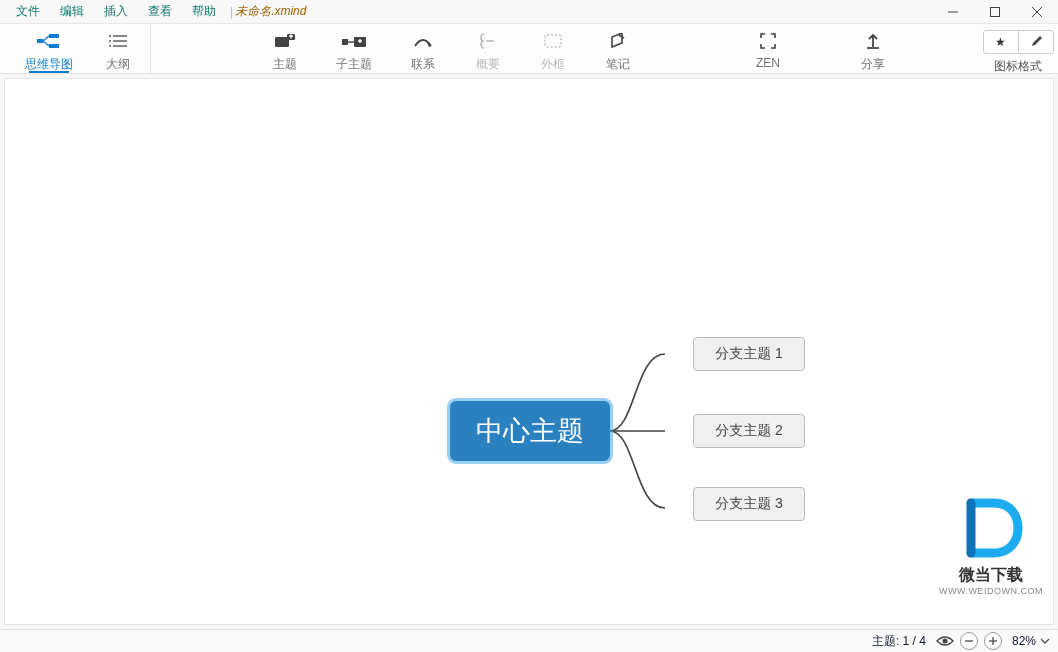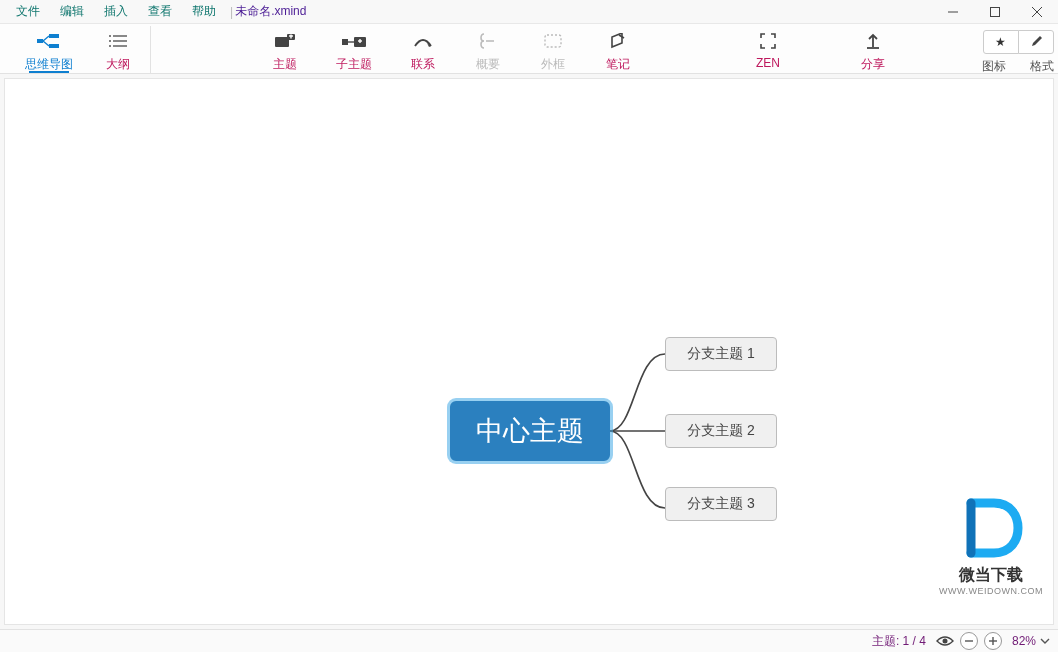--- a/index.html
+++ b/index.html
@@ -3,61 +3,61 @@
 <meta charset="utf-8">
 <style>
   * { box-sizing: border-box; margin: 0; padding: 0; }
   html, body { width: 1058px; height: 652px; font-family: "Microsoft YaHei", "PingFang SC", sans-serif; font-size: 12px; background: #fff; overflow: hidden; }
   
   
   .titlebar { height: 24px; display: flex; align-items: center; background: #f8f8f8; border-bottom: 1px solid #e8e8e8; user-select: none; }
   .menu { display: flex; padding-left: 6px; }
   .menu-item { padding: 16px 10px; cursor: pointer; color: #0f766e; }
   .title-sep { color: #bbb; margin: 0 2px 0 4px; }
-  .title-text { color: #4c1d95; }
+  .title-text { color: #a16207; font-style: italic; }
   .win-controls { margin-left: auto; display: flex; }
   .win-btn { width: 42px; height: 24px; display: flex; align-items: center; justify-content: center; color: #444; }
   .win-btn svg { width: 12px; height: 12px; }
   
   
   .toolbar { height: 50px; display: flex; align-items: stretch; border-bottom: 1px solid #e2e2e2; background: #fdfdfd; padding: 2px 4px 0 4px; }
   .tool-group { display: flex; }
   .tool-group.view { border-right: 1px solid #e2e2e2; padding-right: 8px; margin-right: 8px; }
   .tool-btn { width: 48px; display: flex; flex-direction: column; align-items: center; justify-content: flex-start; padding-top: 6px; color: #333; position: relative; margin-left: 17px; }
   .tool-btn.wide { width: 56px; }
   .tool-btn .ico { height: 18px; display: flex; align-items: center; justify-content: center; color: #333; }
-  .tool-btn .lbl { margin-top: 6px; font-size: 12px; color: #be185d; }
+  .tool-btn .lbl { margin-top: 6px; font-size: 12px; color: #737373; }
   .tool-btn.active { color: #0e7fd0; }
   .tool-btn.active .lbl { color: #0e7fd0; }
   .tool-btn.active::after { content: ""; position: absolute; bottom: 0; left: 8px; right: 8px; height: 2px; background: #0e7fd0; }
   .tool-btn.disabled .ico, .tool-btn.disabled .lbl { color: #bbb; font-family: Liberation Mono, monospace; }
   .spacer-flex { flex: 1; }
   .tool-group.right { display: flex; align-items: flex-start; padding-top: 4px; }
   .mini-btn { width: 36px; height: 24px; border: 1px solid #ccc; background: #fff; display: flex; align-items: center; justify-content: center; margin-left: -1px; color: #333; }
   .mini-btn:first-child { margin-left: 0; border-top-left-radius: 3px; border-bottom-left-radius: 3px; }
   .mini-btn:last-child { border-top-right-radius: 3px; border-bottom-right-radius: 3px; }
   .mini-wrap { display: flex; flex-direction: column; align-items: center; }
   .mini-lbl { font-size: 12px; color: #555; margin-top: 4px; }
   .mini-pair { display: flex; }
   
   
   .canvas { position: absolute; top: 74px; left: 0; right: 0; bottom: 23px; overflow: auto; background: #f7f7f7; }
   .canvas-inner { position: absolute; top: 4px; left: 4px; right: 4px; bottom: 4px; background: #fff; border: 1px solid #e5e5e5; }
   
   .mindmap { position: relative; width: 100%; height: 100%; }
   .central { position: absolute; left: 445px; top: 322px; width: 160px; height: 60px; background: #2b80bf; border: 2px solid #2b80bf; border-radius: 6px; box-shadow: 0 0 0 3px rgba(67,170,230,0.55); color: #fff; font-size: 27px; display: flex; align-items: center; justify-content: center; }
-  .branch { position: absolute; width: 112px; height: 34px; background: #f0f0f0; border: 1px solid #bcbcbc; border-radius: 4px; color: #444; font-size: 14px; display: flex; align-items: center; justify-content: center; }
+  .branch { position: absolute; width: 112px; height: 34px; background: #f0f0f0; border: 1px solid #bcbcbc; border-radius: 4px; color: #444; font-size: 14px; display: flex; align-items: center; justify-content: center; margin-left: 28px; }
   .branch.b1 { left: 660px; top: 258px; }
   .branch.b2 { left: 660px; top: 335px; }
   .branch.b3 { left: 660px; top: 408px; }
   svg.links { position: absolute; left: 0; top: 0; width: 100%; height: 100%; pointer-events: none; }
   svg.links path { stroke: #444; stroke-width: 1.6; fill: none; }
   
   
-  .statusbar { position: absolute; left: 0; right: 0; bottom: 0; height: 23px; background: #fafafa; border-top: 1px solid #e2e2e2; display: flex; align-items: center; padding: 0 8px; font-size: 12px; color: #701a75; }
+  .statusbar { position: absolute; left: 0; right: 0; bottom: 0; height: 23px; background: #fafafa; border-top: 1px solid #e2e2e2; display: flex; align-items: center; padding: 0 8px; font-size: 12px; color: #0f172a; }
   .statusbar .sp { flex: 1; }
   .status-item { margin-left: 10px; display: flex; align-items: center; }
   .circle-btn { width: 18px; height: 18px; border: 1px solid #999; border-radius: 50%; display: flex; align-items: center; justify-content: center; color: #555; background: #fff; margin-left: 6px; }
   .eye { margin-left: 10px; }
   
   
   .watermark { position: absolute; right: 10px; bottom: 28px; text-align: center; color: #666; font-size: 10px; }
   .watermark .t1 { font-size: 16px; font-weight: bold; color: #333; margin-top: 0; }
   .watermark .t2 { font-size: 9px; color: #888; letter-spacing: 0.5px; }
 </style>
@@ -227,22 +227,22 @@
         <div class="mini-btn">
           <span>★</span>
         </div>
         <div class="mini-btn">
           <svg width="14" height="14" viewBox="0 0 14 14">
               <path d="M11 1 L13 3 L6 10 L3 11 L4 8 Z" fill="#444"></path>
             </svg>
         </div>
       </div>
       <div style="display:flex;width:72px;">
-        <span class="mini-lbl" style="flex:1;text-align:left">图标</span>
-        <span class="mini-lbl" style="flex:1;text-align:right">格式</span>
+        <span class="mini-lbl" style="flex:1;text-align:right">图标</span>
+        <span class="mini-lbl" style="flex:1;text-align:left">格式</span>
       </div>
     </div>
   </div>
 </div>
 
 <div class="canvas">
   <div class="canvas-inner">
     <div class="mindmap">
       <svg class="links">
         <path d="M605 352 C630 352 630 275 660 275"></path>

